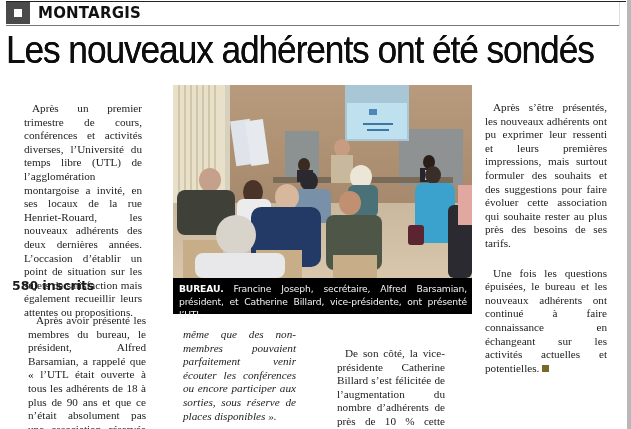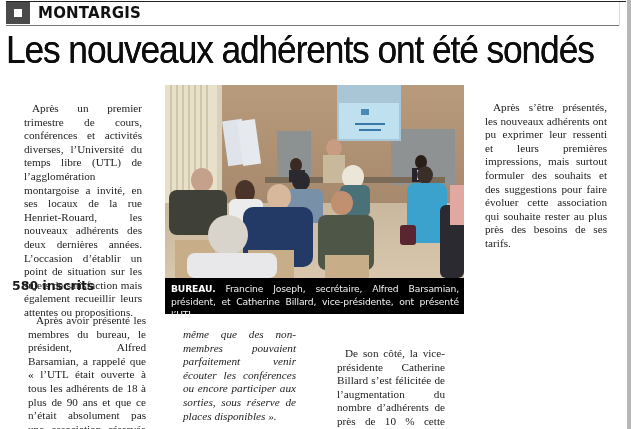--- a/index.html
+++ b/index.html
@@ -35,21 +35,21 @@
   }
   .col p { margin:16px; text-indent:8px; }
   .col1 { left:8px; top:86px; width:150px; }
   .col1b { left:12px; top:298px; width:150px; }
   .subhead {
     position:absolute; left:12px; top:278px; font-family:"DejaVu Sans", sans-serif; font-weight:bold; font-size:12.5px; color:#1a1a1a;
   }
   .col2 { left:167px; top:312px; width:145px;font-style:italic; }
   .col3 { left:321px; top:331px; width:140px; }
   .col4 { left:469px; top:85px; width:154px; }
-  .photo-block { position:absolute; left:165px; top:85px; width:299px; height:229px; background:#000; }
+  .photo-block { position:absolute; left:173px; top:85px; width:299px; height:229px; background:#000; }
   .photo { position:absolute; left:0; top:0; width:299px; height:193px; overflow:hidden; background:#a58a6d; }
   .caption {
     position:absolute; left:6px; top:197px; width:288px;
     font-family:"DejaVu Sans", sans-serif; font-size:9.2px; line-height:13px; color:#f2f2f2;
     text-align:justify; letter-spacing:-0.15px;
   }
   .caption b { color:#ffffff; }
   .end-mark { display:inline-block; width:7px; height:7px; background:#7a6a2a; margin-left:3px; vertical-align:0px; }
 </style>
 </head>
@@ -154,13 +154,14 @@
 <div class="col col2">
   <p style="text-indent:0">même que des non-membres pouvaient parfaitement venir écouter les conférences ou encore participer aux sorties, sous réserve de places disponibles ».</p>
 </div>
 
 <div class="col col3">
   <p>De son côté, la vice-présidente Catherine Billard s’est félicitée de l’augmentation du nombre d’adhérents de près de 10 % cette année, pour atteindre plus de 580 inscrits. Et elle a</p>
 </div>
 
 <div class="col col4">
   <p>Après s’être présentés, les nouveaux adhérents ont pu exprimer leur ressenti et leurs premières impressions, mais surtout formuler des souhaits et des suggestions pour faire évoluer cette association qui souhaite rester au plus près des besoins de ses tarifs.</p>
+  <p><span>Une fois les questions épuisées, le bureau et les nouveaux adhérents ont continué à faire connaissance en échangeant sur les activités actuelles et potentielles.</span><span class="end-mark"></span></p>
 </div>
 
 </body></html>

